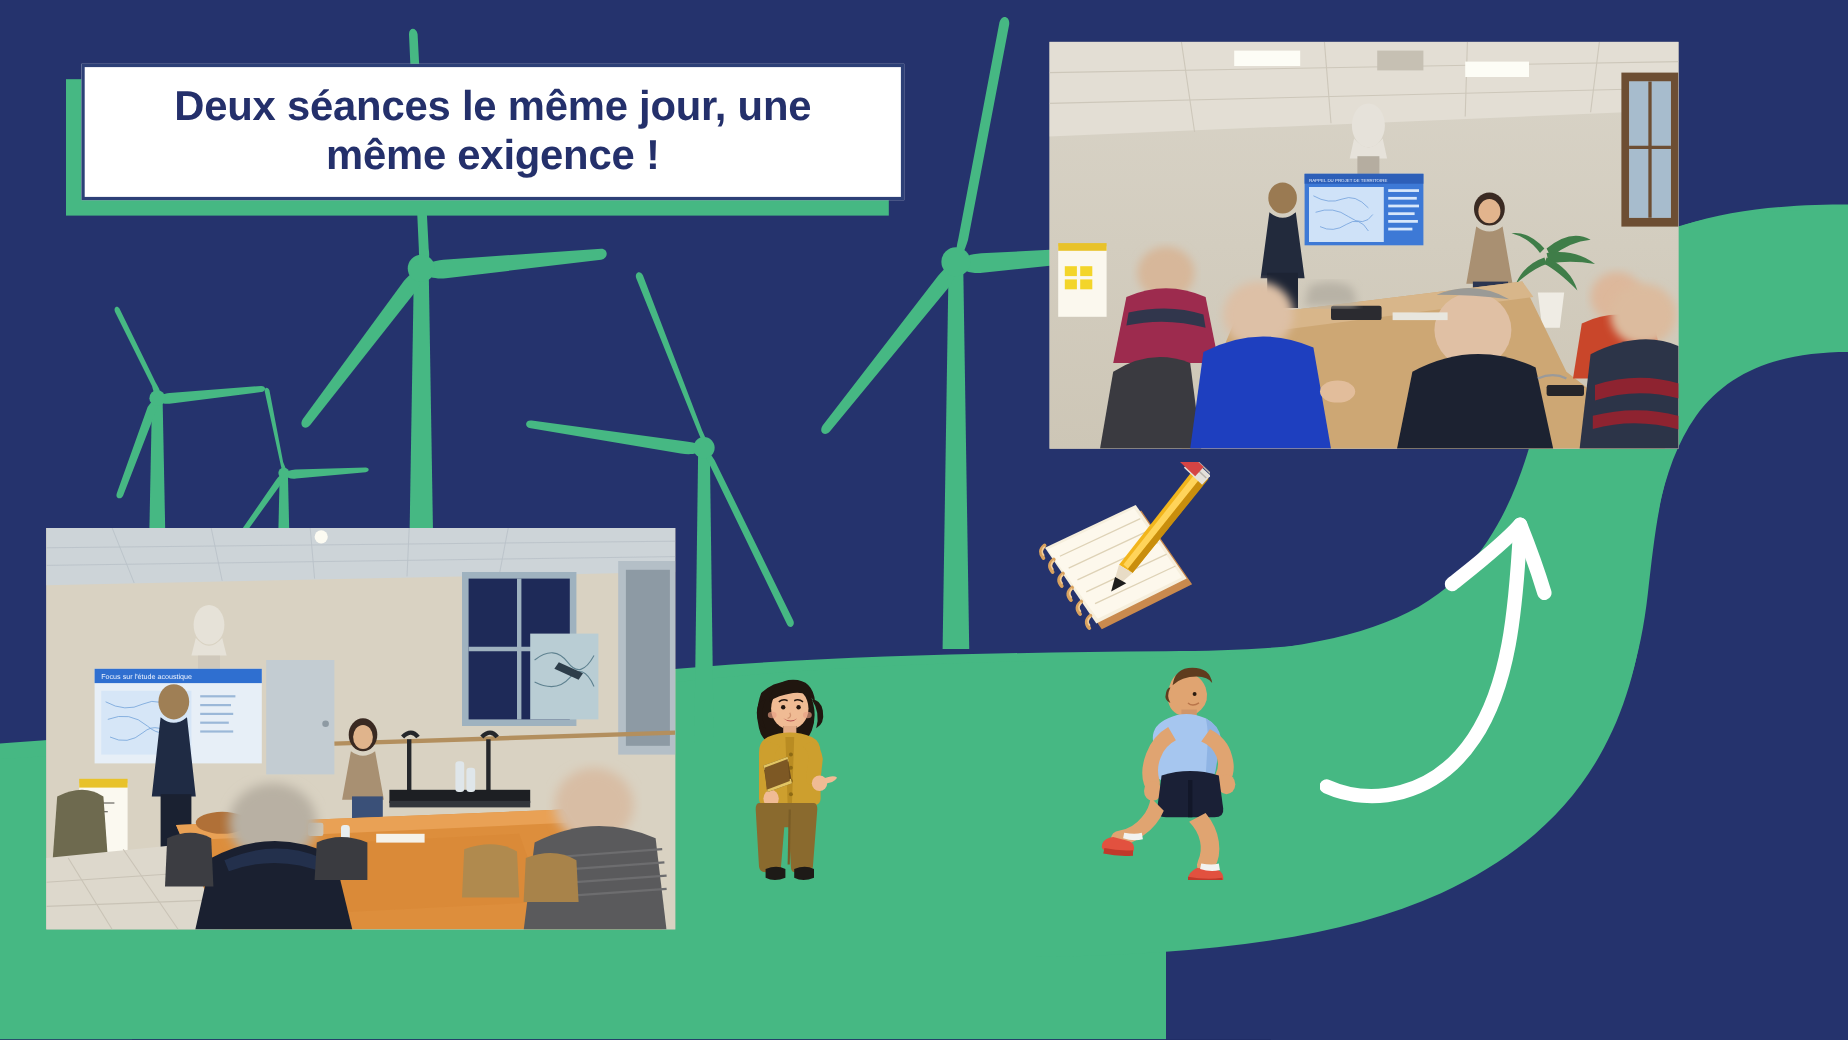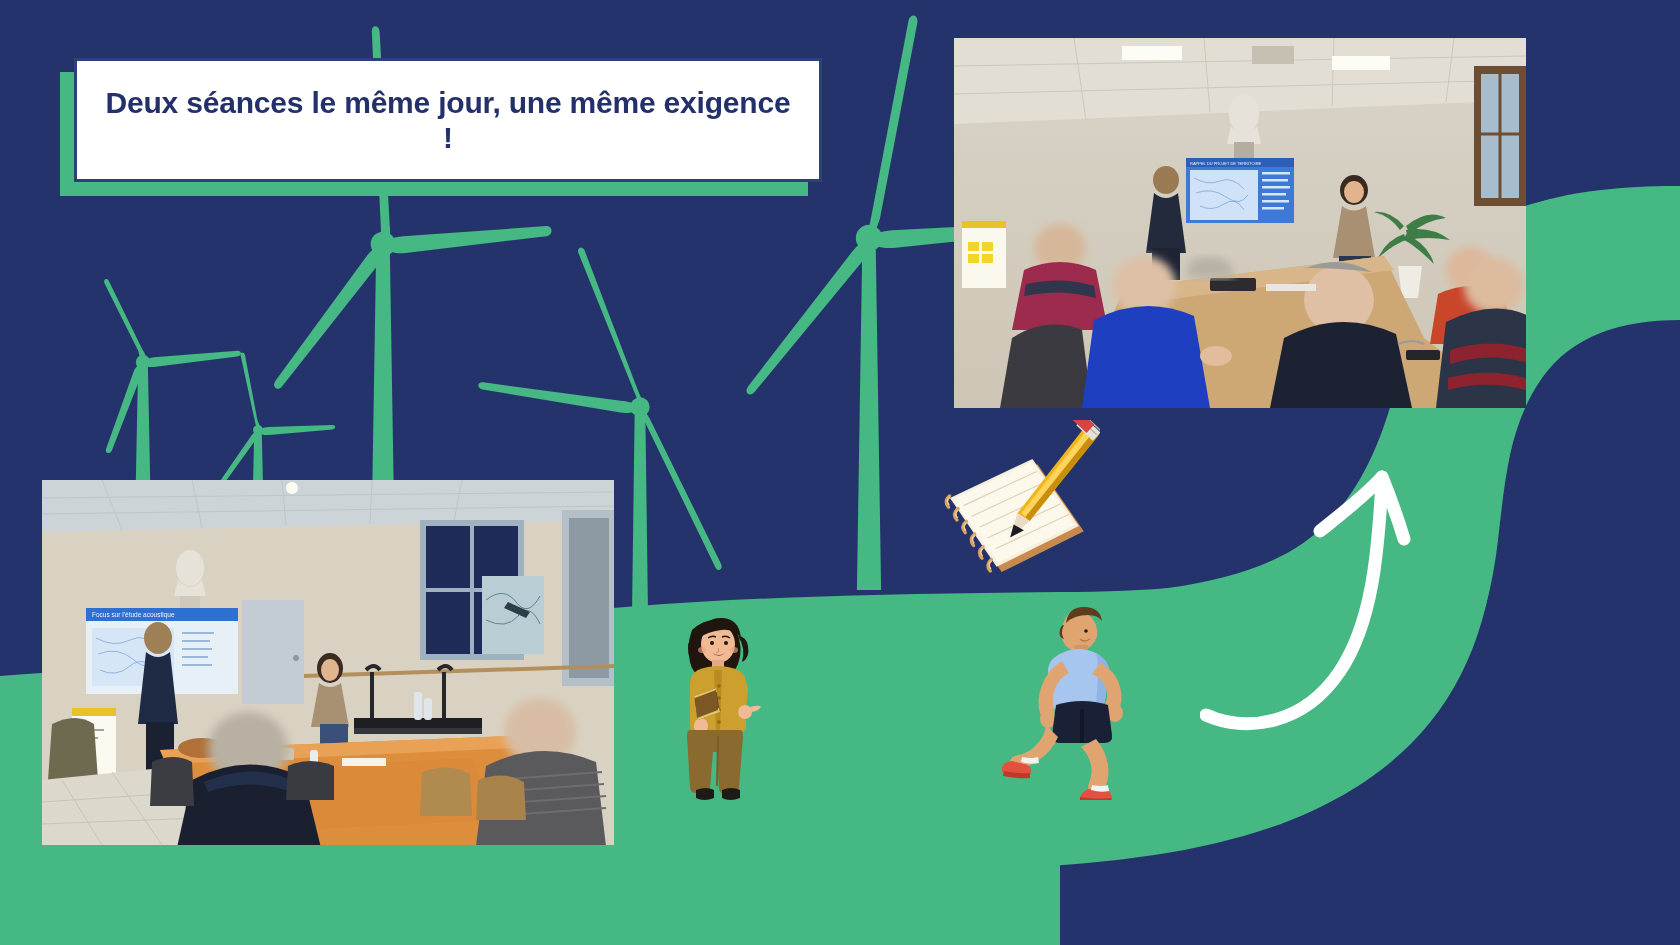--- a/index.html
+++ b/index.html
@@ -24,21 +24,21 @@
     position:absolute;left:-14px;top:14px;width:748px;height:124px;
     background:#46b883;
   }
   #title-box{
     position:absolute;left:0;top:0;width:748px;height:124px;
     background:#ffffff;border:3px solid #2d4077;box-sizing:border-box;
     display:flex;align-items:center;justify-content:center;
   }
   #title-text{
     color:#24306b;
-    font-size:30px;font-weight:bold;line-height:1.18;
+    font-size:38px;font-weight:bold;line-height:1.18;
     text-align:center;letter-spacing:-0.2px;
     padding:0 26px;
   }
 
   
   .photo{position:absolute;overflow:hidden;background:#cfc8bb;}
   #photo-meeting-top{left:954px;top:38px;width:572px;height:370px;}
   #photo-meeting-bottom{left:42px;top:480px;width:572px;height:365px;}
   .photo svg{display:block;}
 

